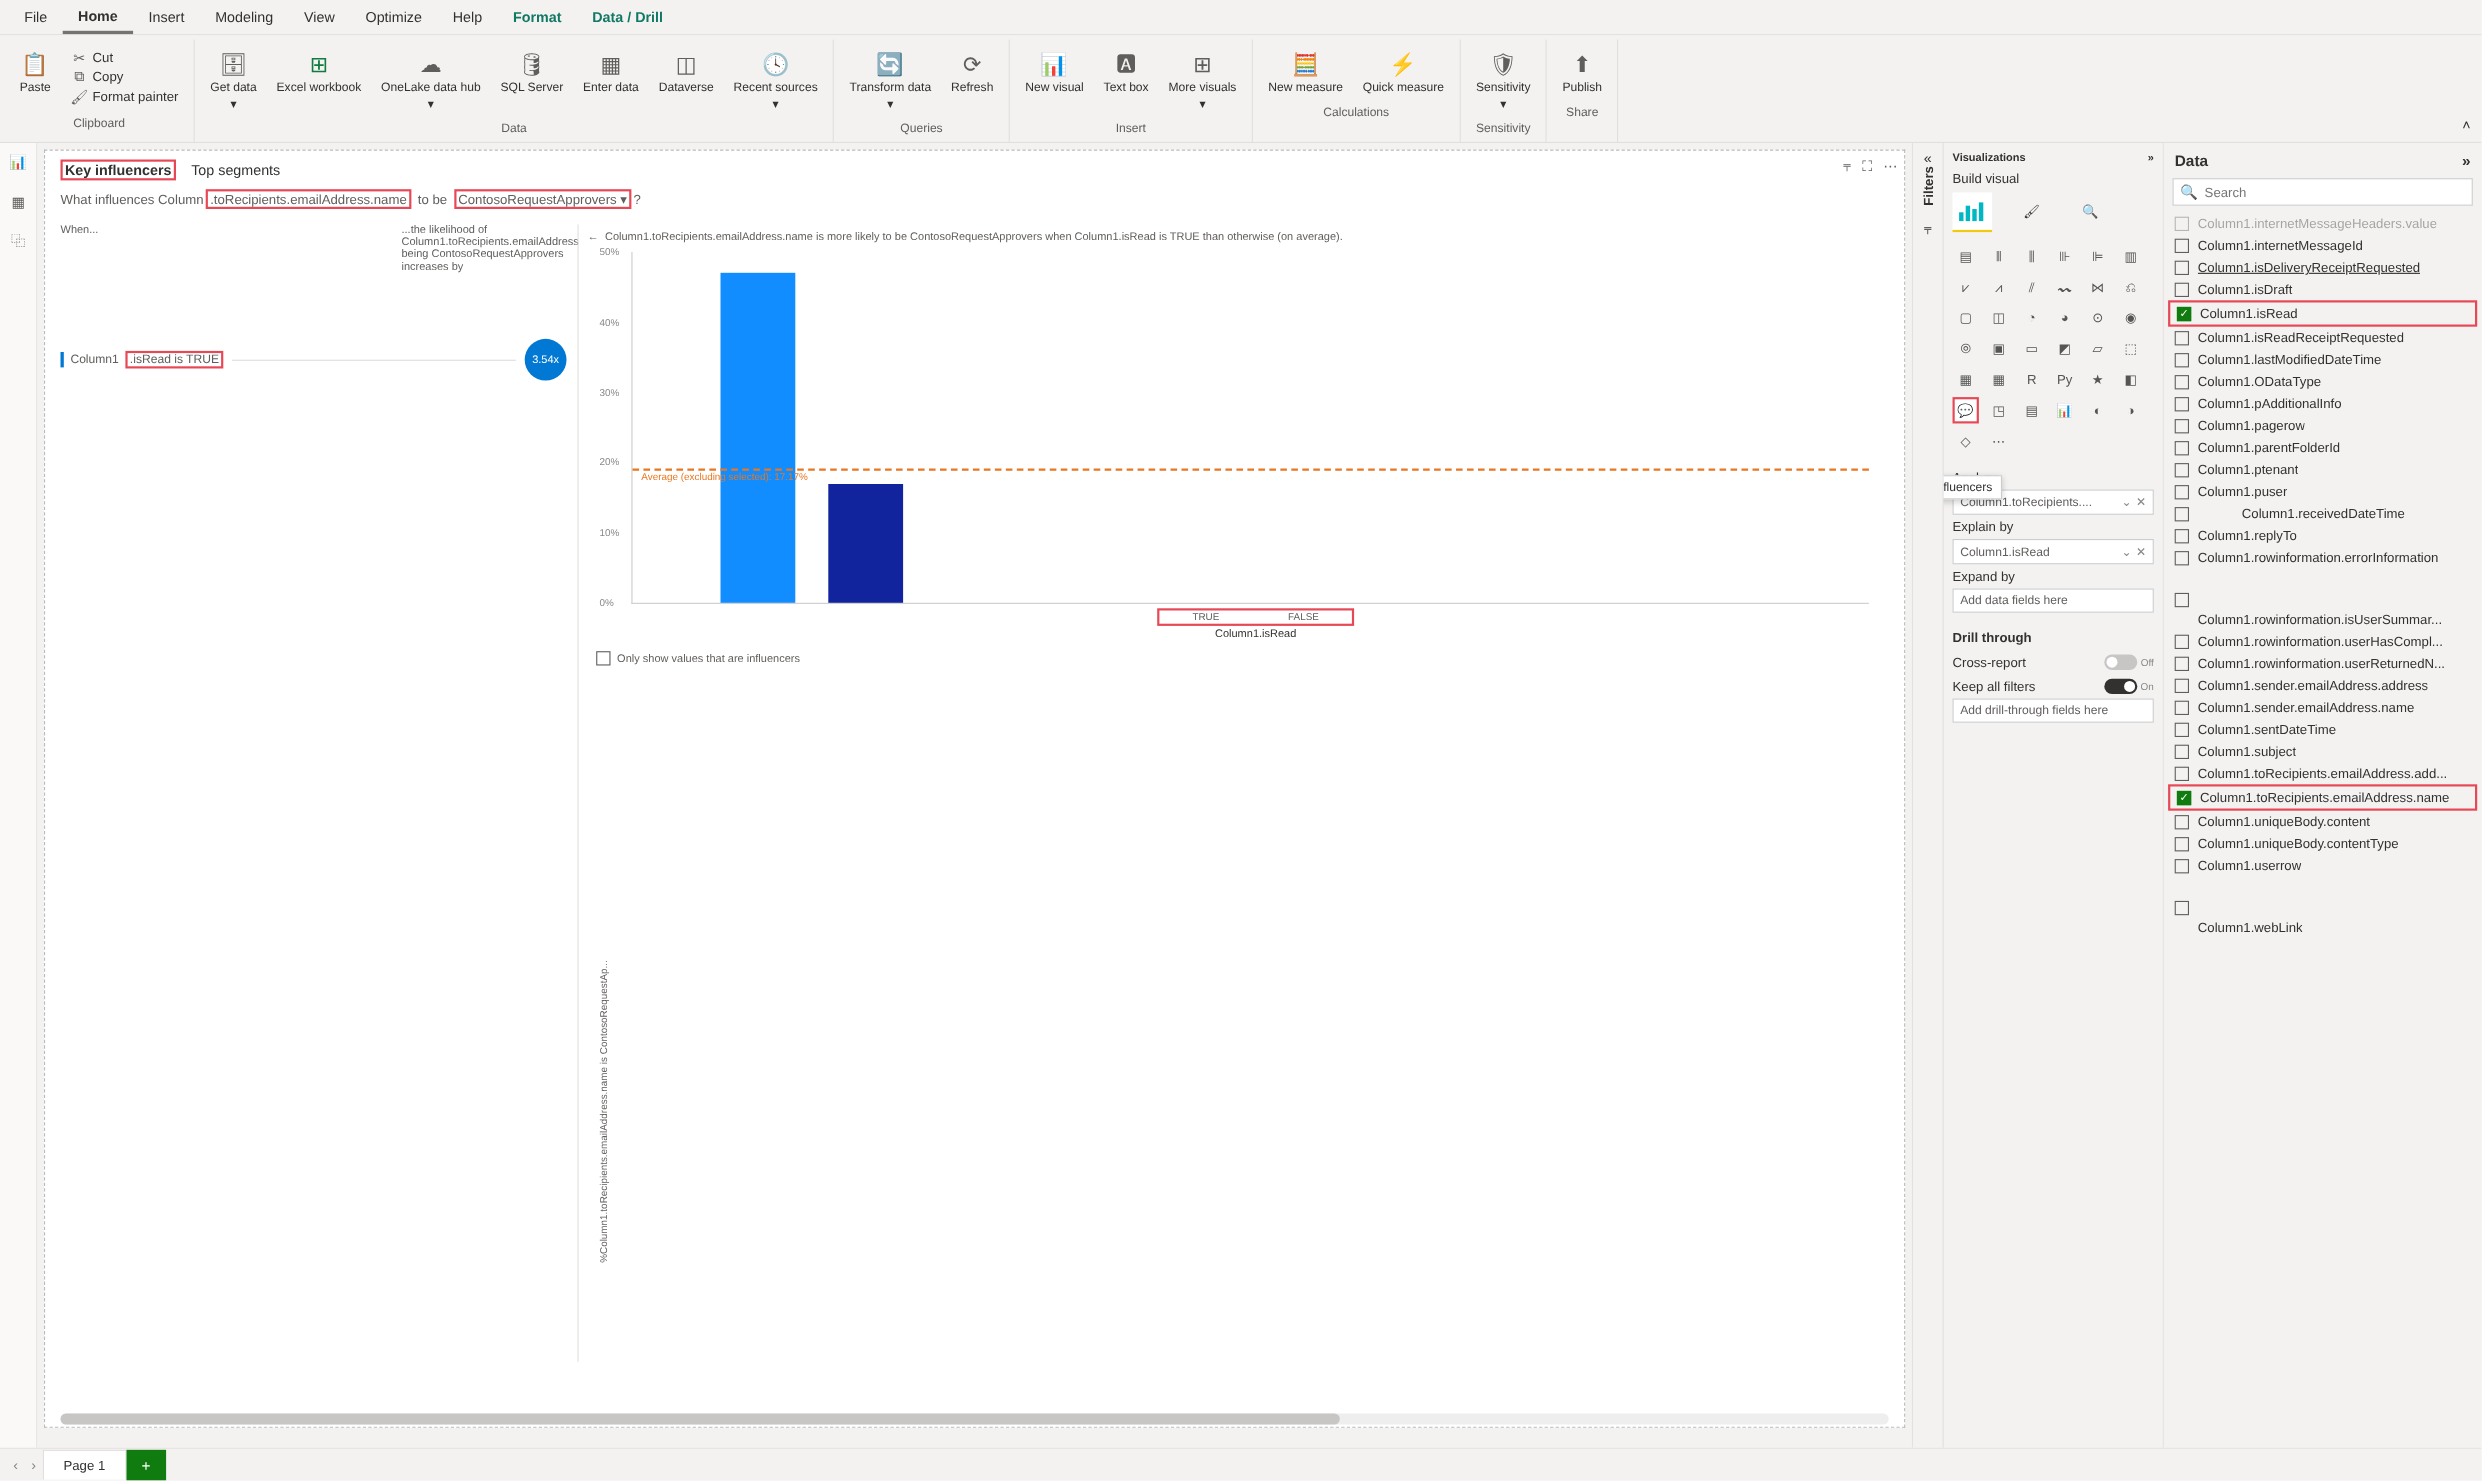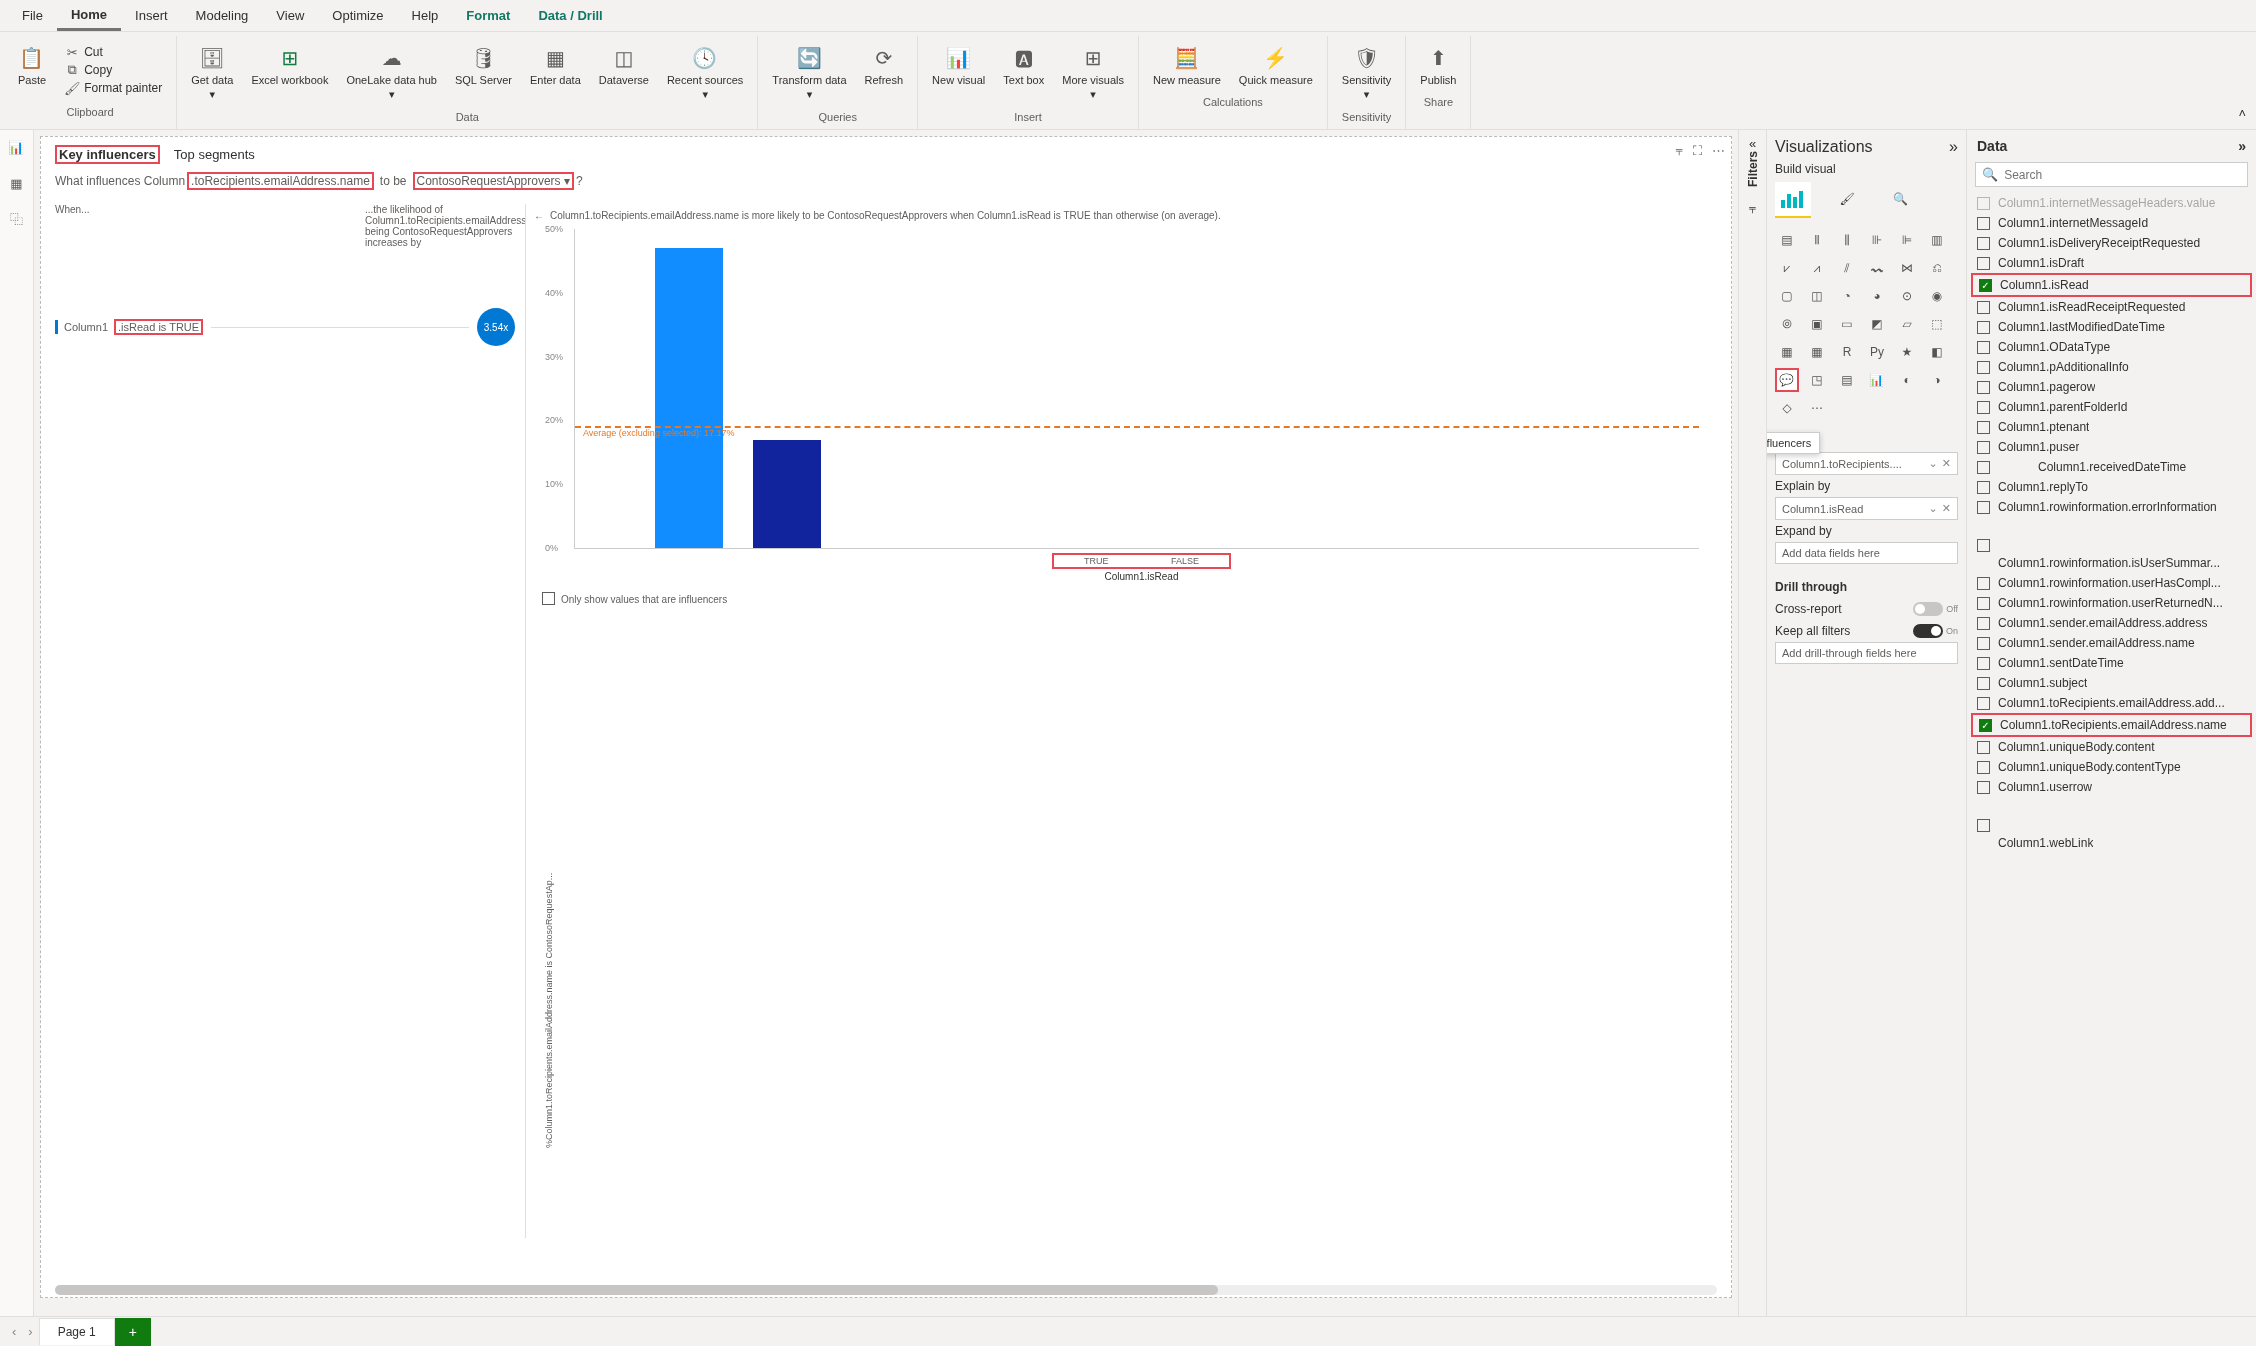--- a/index.html
+++ b/index.html
@@ -66,21 +66,21 @@
 
 .hscroll { position:absolute; bottom:2px; left:14px; right:14px; height:10px; background:#eee; border-radius:5px;}
 .hscroll .thumb{position:absolute; left:0; width:70%; height:100%; background:#c8c6c4; border-radius:5px;}
 
 
 .filters-rail { width: 28px; background: #f3f2f1; border-left: 1px solid #e1dfdd; display: flex; flex-direction: column; align-items: center; padding-top: 6px; }
 .filters-rail .lbl { writing-mode: vertical-rl; transform: rotate(180deg); font-size: 12px; font-weight:600; padding-top: 8px; color: #323130; cursor:pointer;}
 
 
 .viz-pane { width: 200px; background: #f3f2f1; border-left: 1px solid #e1dfdd; padding: 8px 8px; overflow-y: auto; font-size:12px; position:relative;}
-.pane-head { display: flex; justify-content: space-between; align-items: center; font-weight: 400; font-size: 16px; padding-bottom: 6px; }
+.pane-head { display: flex; justify-content: space-between; align-items: center; font-weight: 700; font-size: 10px; padding-bottom: 6px; }
 .build-row { display:flex; gap:18px; padding: 6px 0 10px 0; }
 .build-btn { width:36px; height:36px; display:flex; align-items:center; justify-content:center; cursor:pointer; border-bottom:2px solid transparent;}
 .build-btn.active{ border-bottom:2px solid #f2c811; background:#fff;}
 .viz-grid { display: grid; grid-template-columns: repeat(6, 24px); gap: 4px 6px; padding-bottom: 8px; position:relative;}
 .viz-icn { width: 24px; height: 24px; display: flex; align-items: center; justify-content: center; cursor: pointer; color:#555;}
 .viz-icn.sel { border: 2px solid #e74856; background:#fff; }
 .tooltip { position: absolute; background: #fff; border: 1px solid #ccc; padding: 4px 8px; font-size: 11px; box-shadow: 0 2px 6px rgba(0,0,0,.2); z-index:5;}
 
 .field-section { padding: 6px 0; }
 .field-label { font-size: 12px; padding-bottom: 4px; color:#323130;}
@@ -468,21 +468,21 @@
         <div class="field-row" style="opacity: 0.4;">
           <span class="chk"></span>
           <span style="overflow: hidden; text-overflow: ellipsis;">Column1.internetMessageHeaders.value</span>
         </div>
         <div class="field-row">
           <span class="chk"></span>
           <span style="overflow: hidden; text-overflow: ellipsis;">Column1.internetMessageId</span>
         </div>
         <div class="field-row">
           <span class="chk"></span>
-          <span style="overflow: hidden; text-overflow: ellipsis;">Column1.isDeliveryReceiptRequested</span>
+          <span style="overflow: hidden; text-overflow: ellipsis; text-decoration: underline;">Column1.isDeliveryReceiptRequested</span>
         </div>
         <div class="field-row">
           <span class="chk"></span>
           <span style="overflow: hidden; text-overflow: ellipsis;">Column1.isDraft</span>
         </div>
         <div class="field-row hl">
           <span class="chk checked">✓</span>
           <span style="overflow: hidden; text-overflow: ellipsis;">Column1.isRead</span>
         </div>
         <div class="field-row">

